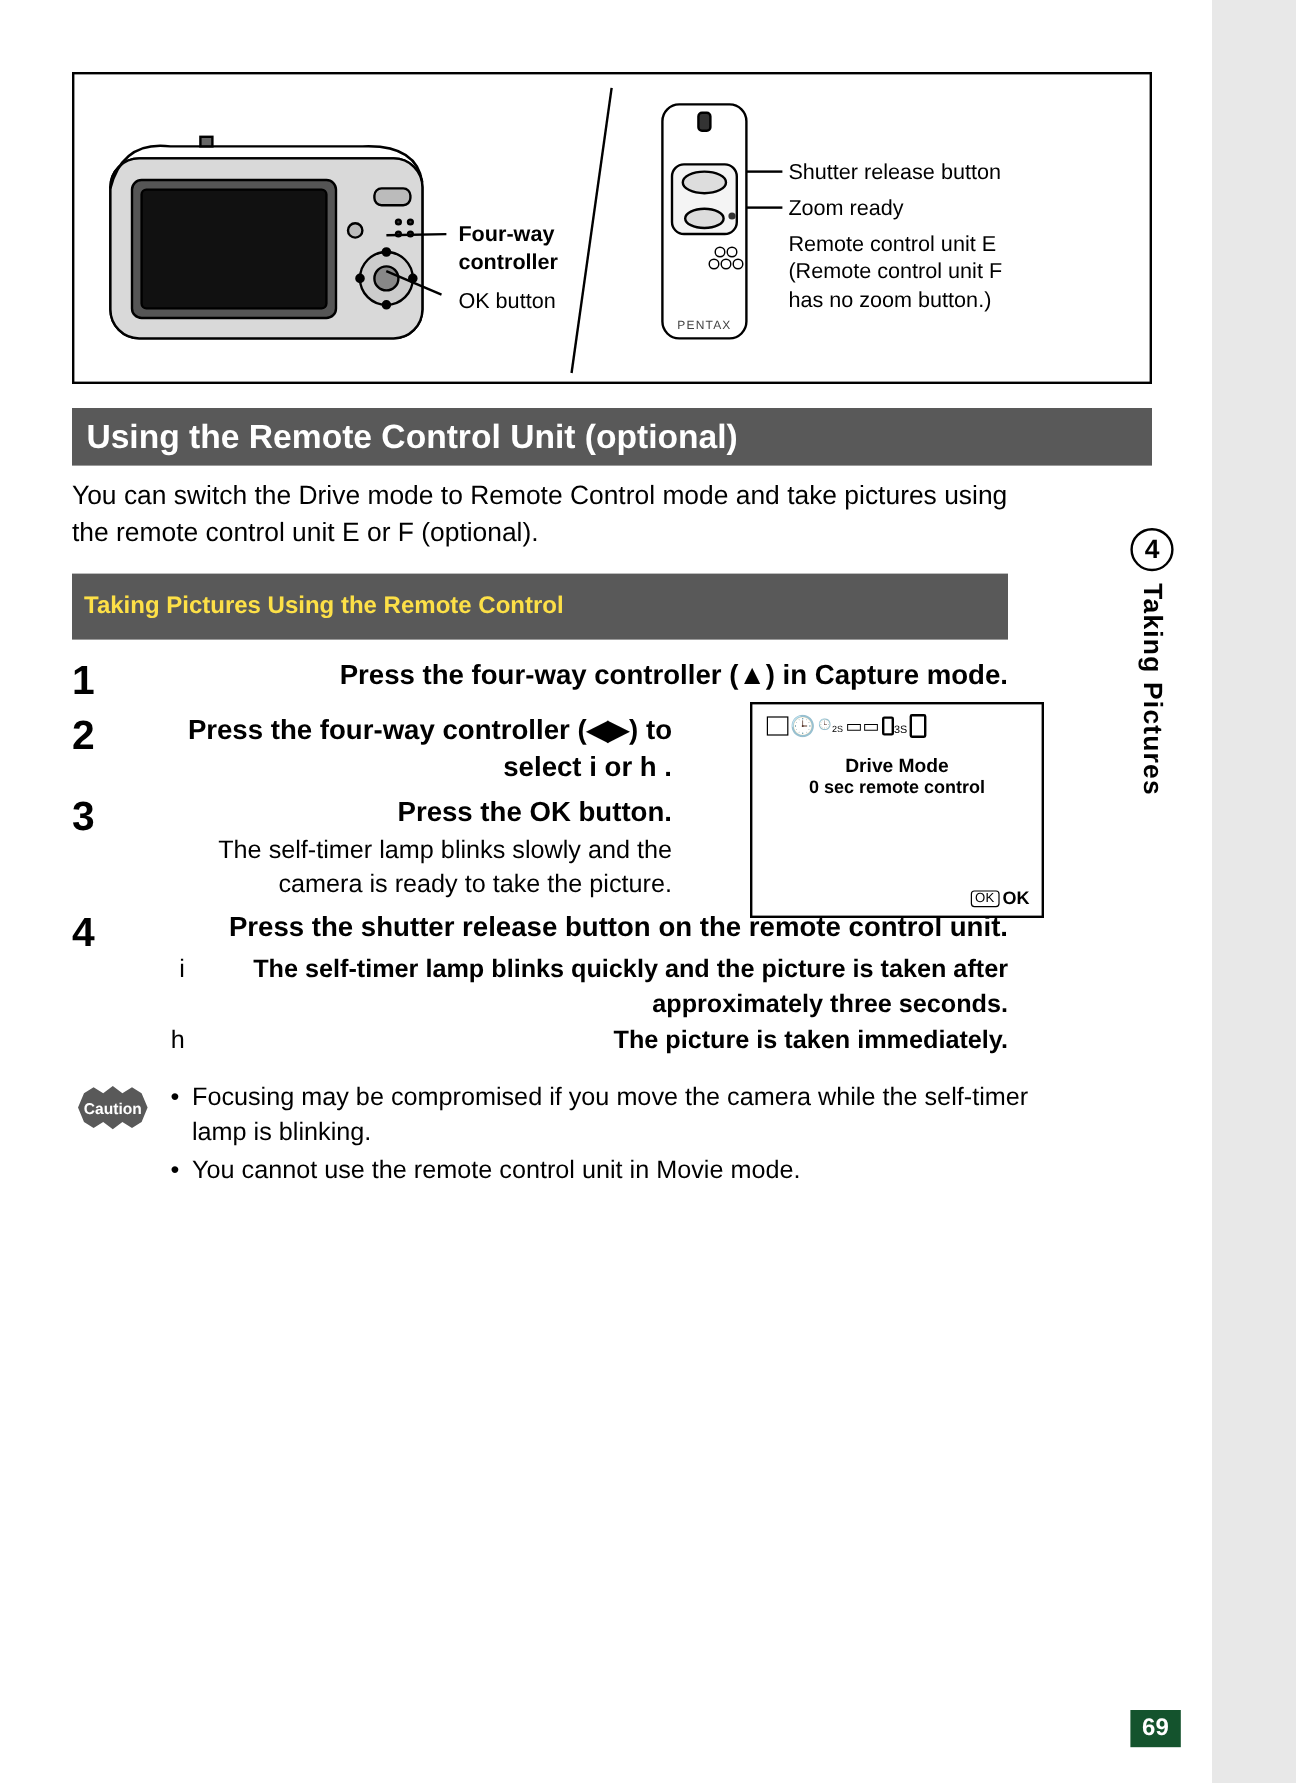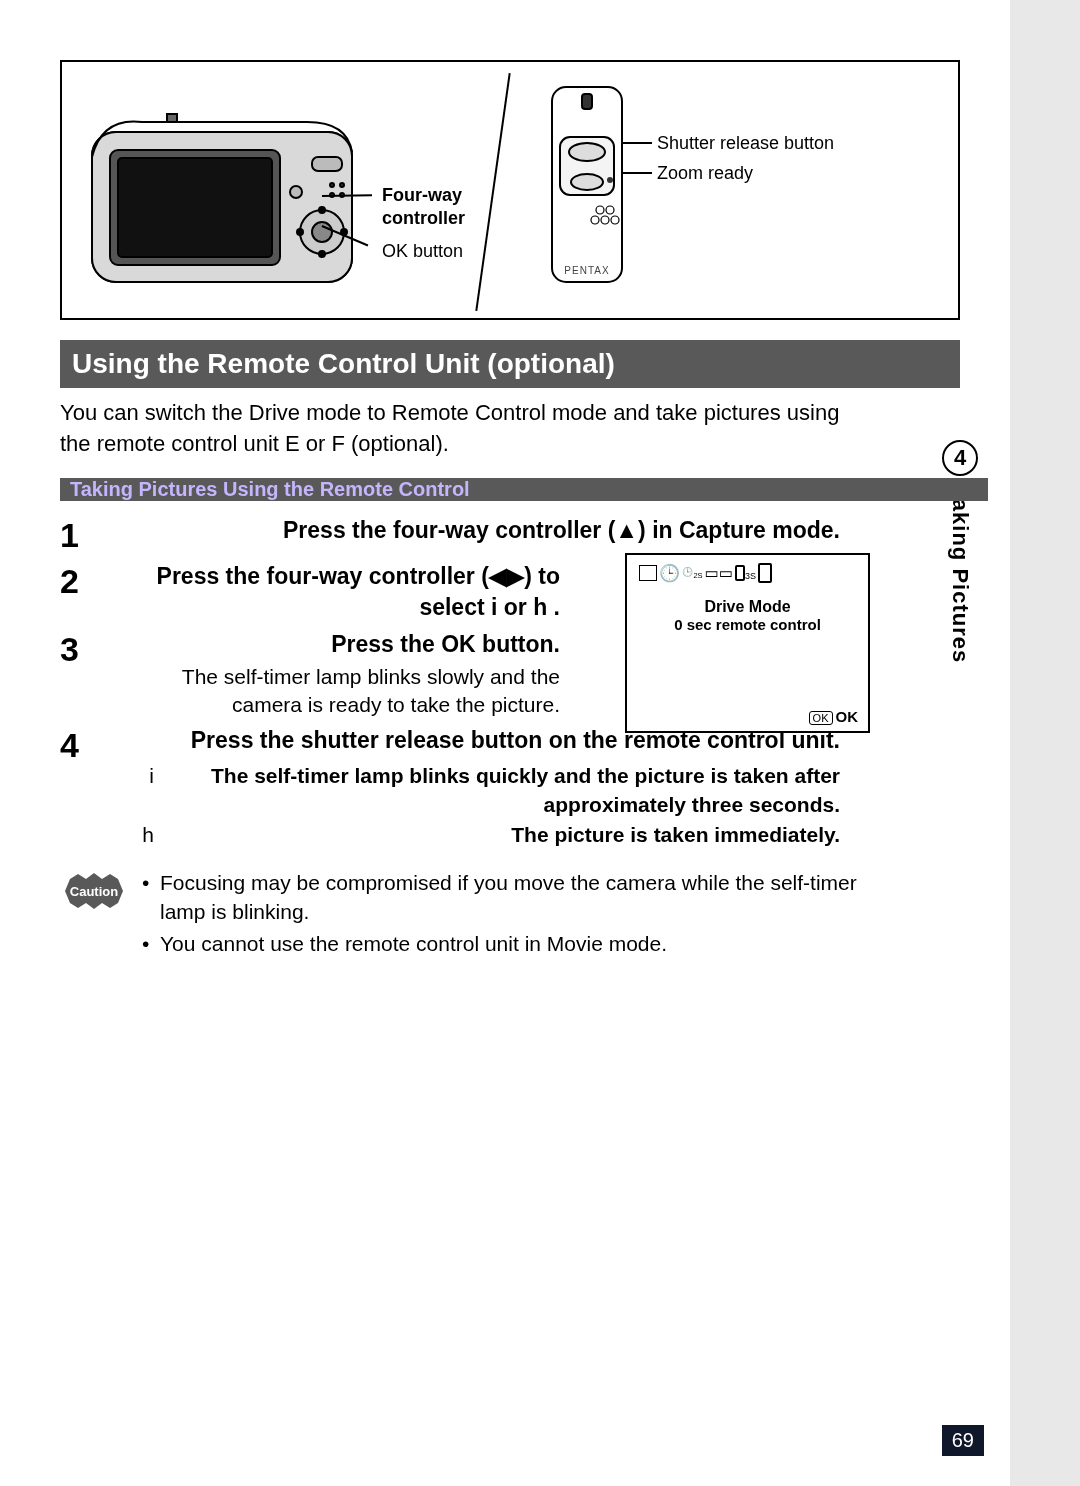--- a/index.html
+++ b/index.html
@@ -74,26 +74,26 @@
       margin-bottom: 10px;
     }
     .intro-text {
       font-size: 22px;
       line-height: 1.4;
       margin-bottom: 18px;
       width: 780px;
     }
     .sub-section-bar {
       background: #595959;
-      color: #c4b5fd;
+      color: #fde047;
       font-size: 20px;
       font-weight: bold;
-      padding: 0 10px;
+      padding: 16px 10px;
       margin-bottom: 14px;
-      width: 928px;
+      width: 780px;
     }
     .steps { width: 780px; position: relative; }
     .step-row { display: flex; align-items: flex-start; margin-bottom: 6px; }
     .step-num {
       font-size: 34px;
       font-weight: bold;
       width: 60px;
       flex-shrink: 0;
       line-height: 1.2;
     }
@@ -176,23 +176,23 @@
     }
     .caution-text li::before {
       content: "•";
       position: absolute;
       left: 0;
     }
     .page-number {
       position: absolute;
       bottom: 30px;
       right: 96px;
-      background: #0f172a;
+      background: #14532d;
       color: #fff;
-      font-weight: normal;
+      font-weight: bold;
       padding: 4px 10px;
       font-size: 20px;
     }
   </style>
 </head>
 <body>
 
 <div class="right-gutter"></div>
 
 <div class="side-tab">
@@ -248,20 +248,23 @@
             <circle cx="73" cy="138" r="4"></circle>
             <circle cx="83" cy="138" r="4"></circle>
         </g>
       </g>
       <text x="55" y="192" font-size="10" text-anchor="middle" font-family="Arial" fill="#444" letter-spacing="1">PENTAX</text>
     </svg>
     <div class="diag-line" style="left:560px; top:80px; width:30px;"></div>
     <div class="diag-line" style="left:560px; top:110px; width:30px;"></div>
     <div class="diag-label" style="left:595px; top:70px;">Shutter release button</div>
     <div class="diag-label" style="left:595px; top:100px;">Zoom ready</div>
+    <div class="diag-label" style="left:595px; top:130px; white-space:pre;">Remote control unit E
+(Remote control unit F
+has no zoom button.)</div>
   </div>
 
   <div class="section-bar">Using the Remote Control Unit (optional)</div>
   <div class="intro-text">You can switch the Drive mode to Remote Control mode and take pictures using the remote control unit E or F (optional).</div>
   <div class="sub-section-bar">Taking Pictures Using the Remote Control</div>
 
   <div class="steps">
     <div id="steps-target">
         <div class="step-row">
           <div class="step-num">1</div>

